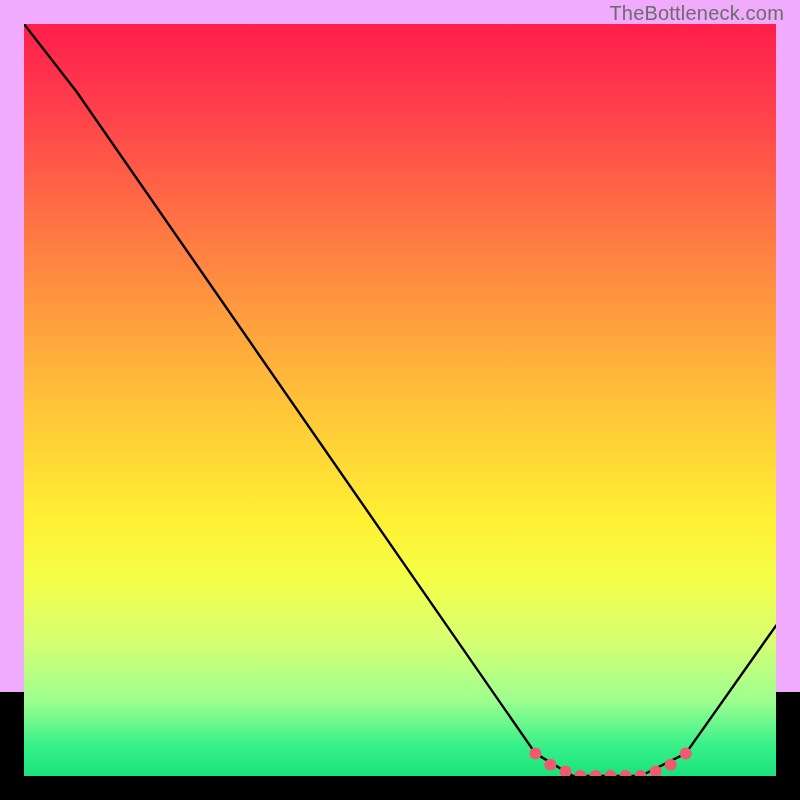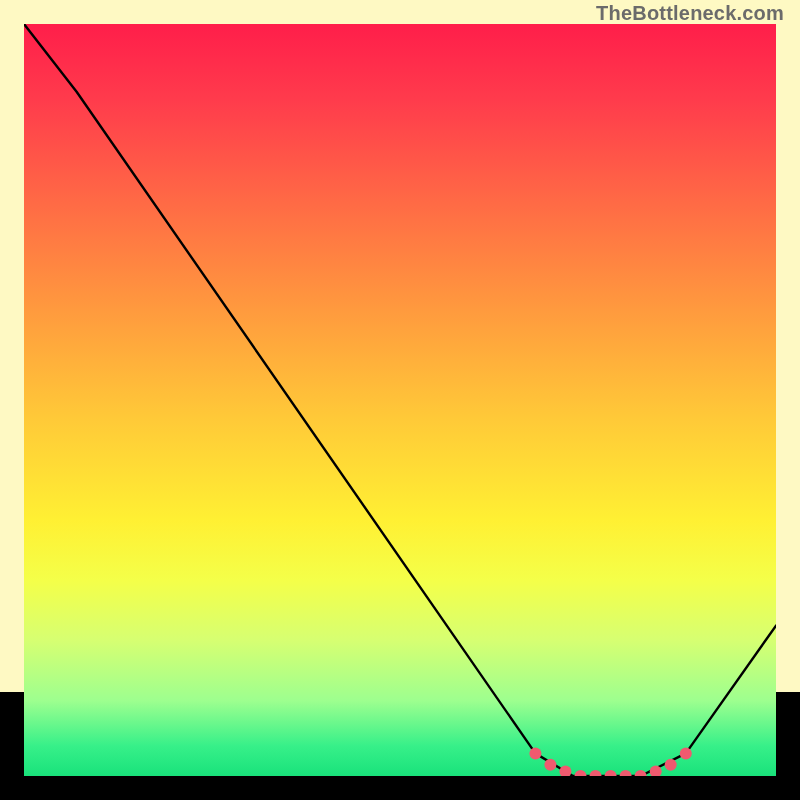--- a/index.html
+++ b/index.html
@@ -10,22 +10,21 @@
     background: #000;
     overflow: hidden;
     font-family: Arial, Helvetica, sans-serif;
   }
   .frame {
     position: absolute;
     top: 0;
     left: 0;
     width: 800px;
     height: 692px;
-    background: #fef9c3;
-    font-weight: bold;
+    background: #f0abfc;
   }
   .plot {
     position: absolute;
     top: 24px;
     left: 24px;
     width: 752px;
     height: 752px;
     background: linear-gradient(to bottom,
       #ff1e4a 0%,
       #ff3b4c 10%,

